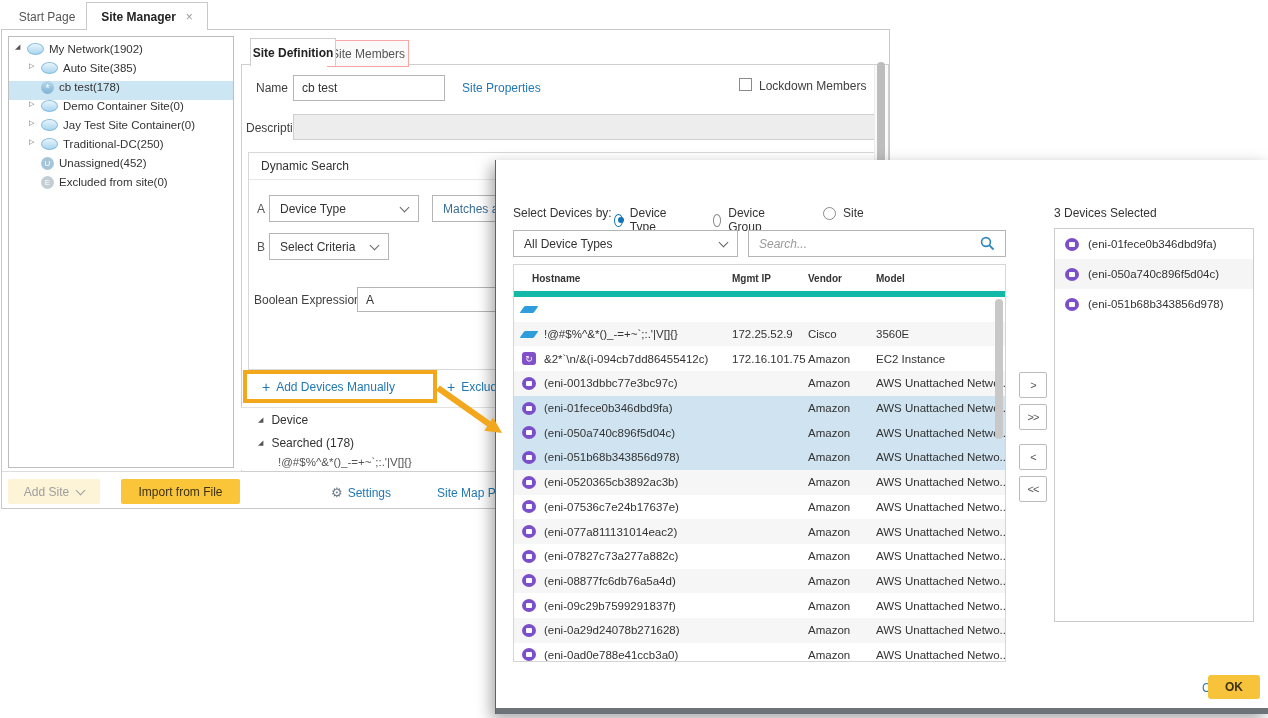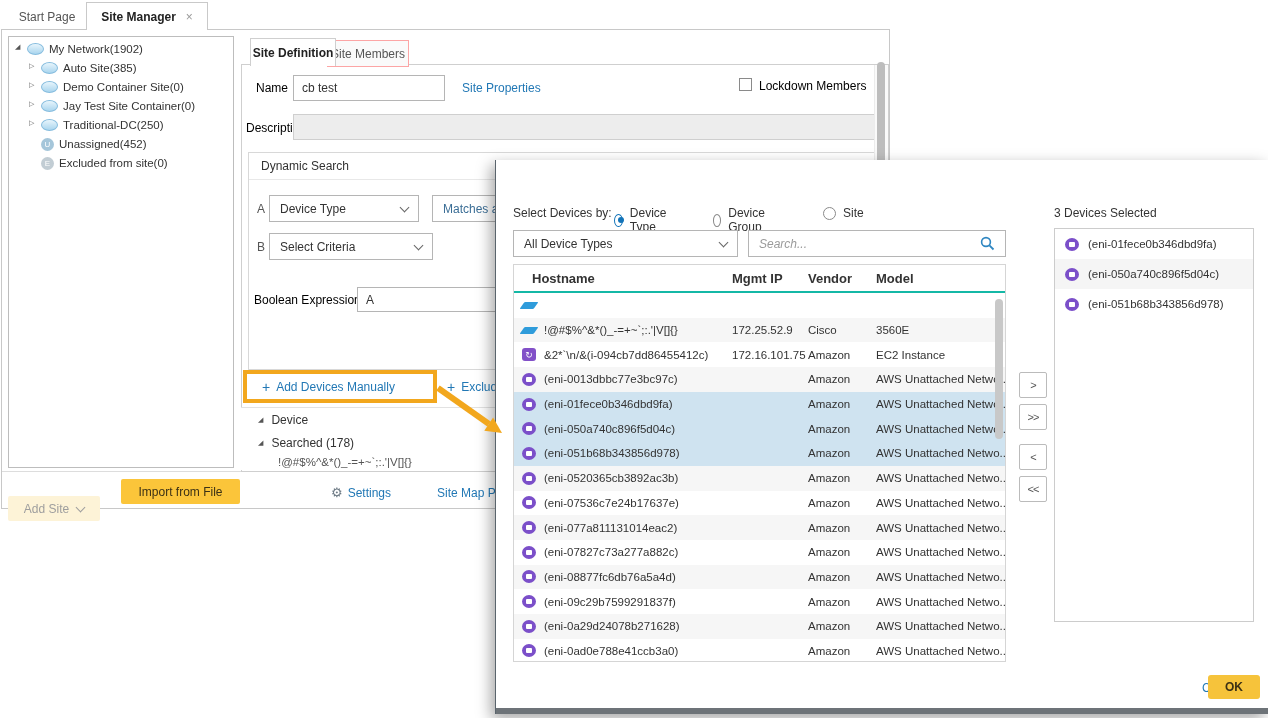--- a/index.html
+++ b/index.html
@@ -33,21 +33,21 @@
   .btn-addsite .caret{margin-left:8px;border-color:#9e9e9e;}
   .btn-import{background:#fbc53a;color:#3c3115;font-weight:normal;}
   .btn-ok{background:#f6c33b;color:#3c3115;font-weight:bold;border-radius:3px;}
   .link{color:#2278b5;cursor:pointer;}
   .caret{display:inline-block;width:6px;height:6px;border-right:1.5px solid #666;border-bottom:1.5px solid #666;transform:rotate(45deg);margin-top:-3px;}
   
   .editor-panel{position:absolute;left:241px;top:64px;width:646px;height:406px;border:1px solid #cfcfcf;background:#fff;}
   .etab{position:absolute;display:flex;align-items:center;justify-content:center;font-size:12px;}
   .etab.active{background:#fff;border:1px solid #cfcfcf;border-bottom:none;color:#222;font-weight:bold;z-index:2;}
   .etab.idle{background:#fafafa;border:1px solid #fca5a5;color:#555;z-index:1;}
-  .field-label{position:absolute;font-size:12px;color:#000000;}
+  .field-label{position:absolute;font-size:12px;color:#404040;}
   .tinput{position:absolute;border:1px solid #b5b5b5;background:#fff;font-size:12px;padding:0 8px;box-sizing:border-box;font-family:"Liberation Sans",sans-serif;color:#333;}
   .tinput:disabled{background:#ededed;border-color:#cfcfcf;}
   .select{position:absolute;border:1px solid #b5b5b5;background:#fff;display:flex;align-items:center;box-sizing:border-box;padding:0 10px;font-size:12px;color:#333;justify-content:space-between;}
   .checkbox{position:absolute;width:13px;height:13px;border:1px solid #8a8a8a;background:#fff;box-sizing:border-box;}
   .dyn-box{position:absolute;left:248px;top:152px;width:626px;height:216px;border:1px solid #d8d8d8;background:#fff;}
   .dyn-head{height:26px;border-bottom:1px solid #e8e8e8;display:flex;align-items:center;padding-left:12px;font-size:12px;color:#333;}
   .plus-link{position:absolute;display:flex;align-items:center;color:#2278b5;font-size:12px;cursor:pointer;}
   .plus-link::before{content:"+";margin-right:6px;font-size:14px;}
   .grid-row{position:absolute;left:241px;width:646px;display:flex;align-items:center;background:#fff;}
   .tri{font-size:7px;color:#555;margin:0 8px 0 17px;}
@@ -57,21 +57,21 @@
   .sb-thumb{position:absolute;background:#bdbdbd;border-radius:4px;}
   
   .modal{position:absolute;left:495px;top:160px;width:773px;height:554px;background:#fff;z-index:30;border-left:1px solid #5a646c;box-shadow:-4px 5px 14px rgba(0,0,0,.35);box-sizing:border-box;}
   .modal-head{position:absolute;left:0;top:0;right:0;height:26px;background:#54626e;display:flex;align-items:center;color:#fff;font-size:12px;padding-left:13px;box-sizing:border-box;}
   .modal-close{position:absolute;right:8px;top:4px;color:#fff;font-size:14px;cursor:pointer;}
   .radio{display:inline-block;width:13px;height:13px;border:1px solid #8a8a8a;border-radius:50%;box-sizing:border-box;background:#fff;position:relative;}
   .radio.on{border:1px solid #1273b8;}
   .radio.on::after{content:"";position:absolute;left:2.5px;top:2.5px;width:6px;height:6px;border-radius:50%;background:#1273b8;}
   .radio-opt{position:absolute;display:flex;align-items:center;gap:7px;font-size:12px;color:#333;}
   .dtable{position:absolute;left:17px;top:104px;width:493px;height:398px;border:1px solid #d5d5d5;box-sizing:border-box;overflow:hidden;}
-  .dhead{display:flex;height:26px;border-bottom:2px solid #14b8a6;align-items:center;font-size:13px;color:#333;font-weight:bold;}
+  .dhead{display:flex;height:26px;border-bottom:6px solid #14b8a6;align-items:center;font-size:10px;color:#333;font-weight:bold;}
   .drow{display:flex;height:24.7px;align-items:center;font-size:11.5px;color:#333;}
   .drow:nth-of-type(even){background:#f6f6f6;}
   .drow.sel{background:#cfe3f0;}
   .c-host{width:218px;display:flex;align-items:center;overflow:hidden;white-space:nowrap;flex:0 0 218px;}
   .c-ip{flex:0 0 76px;overflow:hidden;white-space:nowrap;}
   .c-vendor{flex:0 0 68px;overflow:hidden;white-space:nowrap;}
   .c-model{flex:1;overflow:hidden;white-space:nowrap;}
   .dhead .c-host{padding-left:18px;box-sizing:border-box;}
   .dicon{display:inline-flex;align-items:center;justify-content:center;margin:0 8px 0 8px;flex:0 0 14px;}
   .icon-switch{width:13px;height:7px;background:#2f9cdb;transform:skewX(-35deg);border-radius:1px;}
@@ -112,20 +112,25 @@
         <span class="ticon icon-cloud"></span>
         <span>My Network(1902)</span>
       </div>
 
       <div class="tree-item lvl1">
         <span class="expander">▷</span>
         <span class="ticon icon-cloud"></span>
         <span>Auto Site(385)</span>
       </div>
 
+      <div class="tree-item selected lvl1">
+        <span class="expander"></span>
+        <span class="ticon icon-site"></span>
+        <span>cb test(178)</span>
+      </div>
 
       <div class="tree-item lvl1">
         <span class="expander">▷</span>
         <span class="ticon icon-cloud"></span>
         <span>Demo Container Site(0)</span>
       </div>
 
       <div class="tree-item lvl1">
         <span class="expander">▷</span>
         <span class="ticon icon-cloud"></span>
@@ -146,21 +151,21 @@
       </div>
 
       <div class="tree-item lvl1">
         <span class="expander"></span>
         <span class="ticon icon-excluded"></span>
         <span>Excluded from site(0)</span>
       </div>
     </div>
 
   <div class="abs" style="left:2px;top:471px;width:886px;height:36px;border-top:1px solid #ddd;background:#fff;"></div>
-  <div class="btn btn-addsite" style="left:8px;top:496px;width:92px;height:25px;">
+  <div class="btn btn-addsite" style="left:8px;top:479px;width:92px;height:25px;">
     <span>Add Site</span>
       <span class="caret"></span>
   </div>
   <div class="btn btn-import" style="left:121px;top:479px;width:119px;height:25px;">Import from File</div>
   <div class="abs link" style="left:331px;top:485px;display:flex;align-items:center;">
     <span class="gear"></span>
       <span>Settings</span>
   </div>
   <div class="abs link" style="left:437px;top:486px;white-space:nowrap;">Site Map Pag</div>
 
@@ -182,21 +187,21 @@
   </div>
   <span class="field-label" style="left:257px;top:202px;color:#555;">A</span>
   <div class="select" style="left:269px;top:195px;width:150px;height:27px;">
     <span>Device Type</span>
       <span class="caret"></span>
   </div>
   <div class="select" style="left:432px;top:195px;width:140px;height:27px;color:#3b6e96;justify-content:flex-start;">
     <span>Matches any</span>
   </div>
   <span class="field-label" style="left:257px;top:240px;color:#555;">B</span>
-  <div class="select" style="left:269px;top:233px;width:164px;height:27px;">
+  <div class="select" style="left:269px;top:233px;width:120px;height:27px;">
     <span>Select Criteria</span>
       <span class="caret"></span>
   </div>
   <span class="field-label" style="left:254px;top:293px;">Boolean Expression:</span>
   <input class="tinput" style="left: 357px; top: 287px; width: 240px; height: 25px;" value="A">
 
   <div class="plus-link" style="left:262px;top:379px;">
       <span>Add Devices Manually</span>
     </div>
   <div class="plus-link" style="left:447px;top:379px;">

